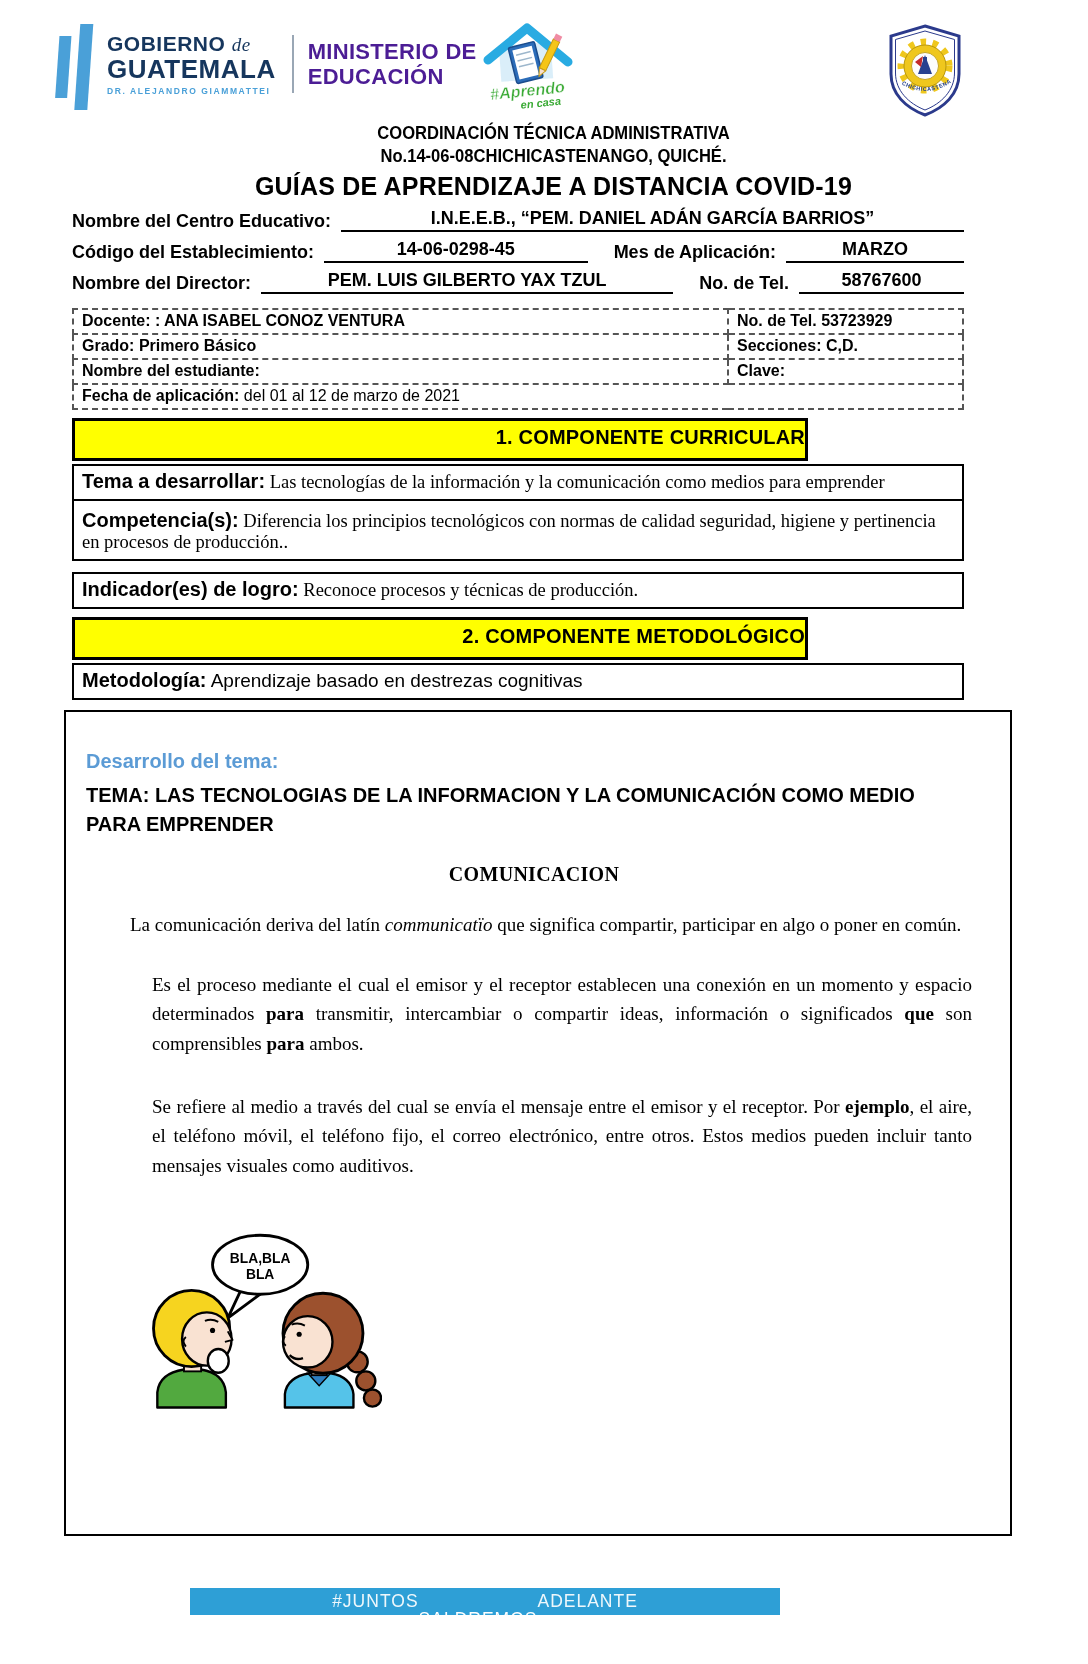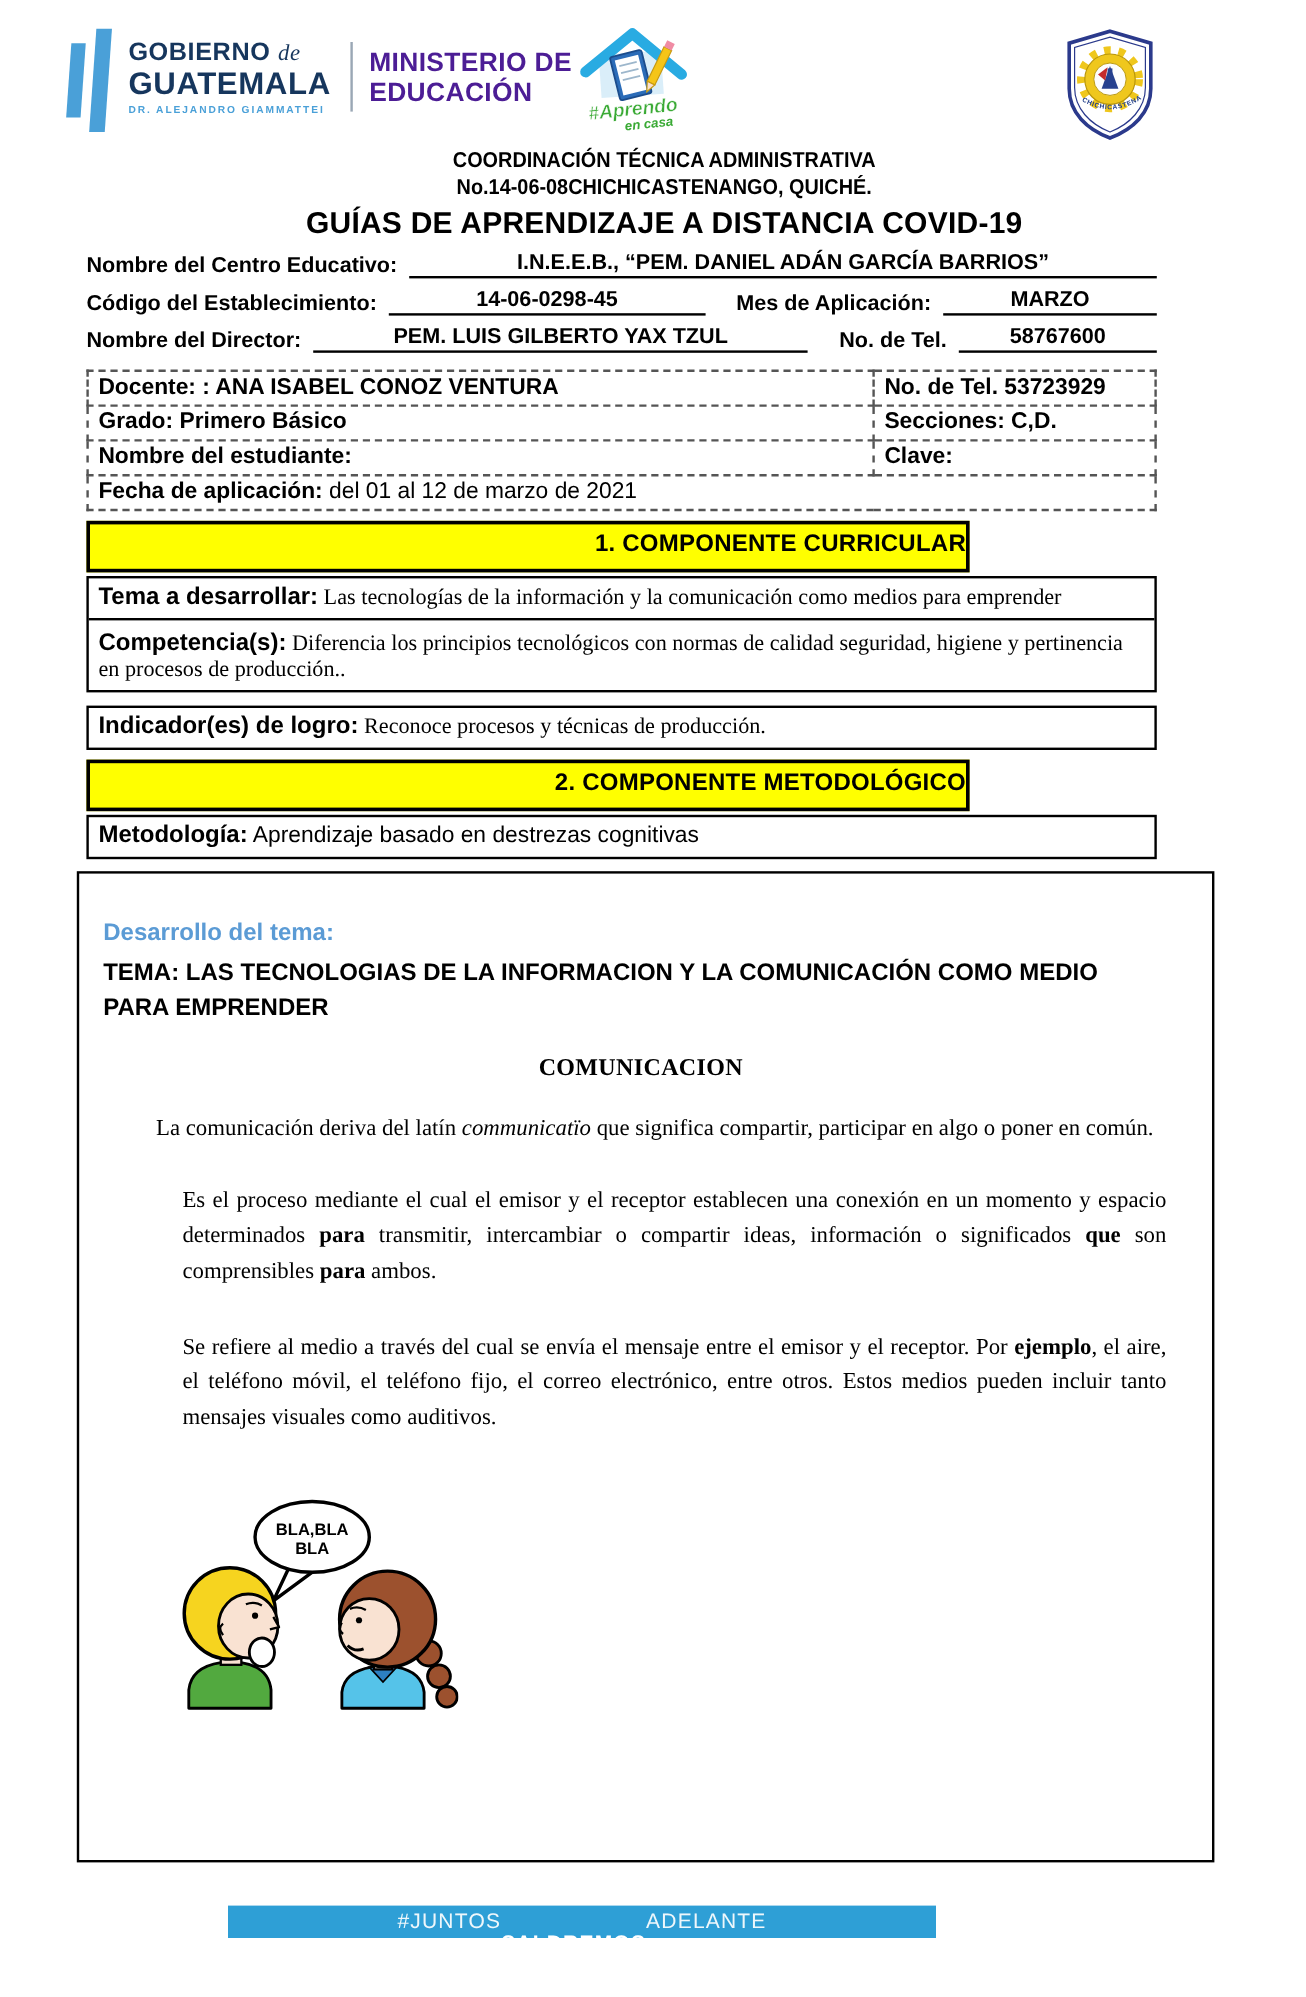--- a/index.html
+++ b/index.html
@@ -28,21 +28,21 @@
   
   .form-area { width:892px; margin:6px auto 0 72px; font-size:18px; font-weight:bold; }
   .form-row { display:flex; align-items:flex-end; margin-bottom:7px; }
   .form-row .lbl { white-space:nowrap; margin-right:10px; }
   .uline { border-bottom:2px solid #000; text-align:center; padding:0 6px 1px 6px; }
   .grow { flex:1; }
   .w170 { width:178px; }
   .w160 { width:165px; }
   .ml { margin-left:26px; }
   
-  table.info { width:892px; margin:14px auto 0 72px; border-collapse:collapse; font-size:19px; font-weight:bold; }
+  table.info { width:892px; margin:14px auto 0 72px; border-collapse:collapse; font-size:16px; font-weight:bold; }
   table.info td { border:2px dashed #555; padding:2px 8px 3px 8px; }
   td.c1 { width:655px; }
   .reg { font-weight:normal; }
   
   .banner { width:736px; margin:8px auto 0 72px; background:#FFFF00; border:3px solid #000;
             text-align:right; font-size:20px; font-weight:bold; padding:5px 0 9px 0; letter-spacing:.2px; }
   .lblbox { width:892px; margin:3px auto 0 72px; border:2px solid #000; padding:4px 8px 6px 8px; }
   .lblbox .sans-lbl { font-size:20px; font-weight:bold; font-family:"Liberation Sans",sans-serif; }
   .serif-val { font-family:"Liberation Serif", serif; font-size:18.5px; font-weight:normal; }
   .row-split { border-bottom:2px solid #000; margin:0 -8px 5px -8px; padding:0 8px 6px 8px; }
@@ -56,21 +56,21 @@
   .para { font-family:"Liberation Serif", serif; font-size:19px; line-height:1.55; text-align:justify; }
   .p1 { margin:24px 10px 0 24px; text-indent:20px; }
   .p2 { margin:30px 10px 0 66px; }
   .p3 { margin:34px 10px 0 66px; }
   .illustration { margin:46px 0 0 58px; }
   
   .footer-bar { position:absolute; left:190px; top:1588px; width:590px; height:27px; background:#2E9FD6;
                 display:flex; align-items:center; justify-content:center; }
   .footer-bar span { color:#fff; font-size:17.5px; letter-spacing:1px; }
   .f-light { font-weight:normal; opacity:.92; }
-  .f-bold { font-weight:bold;margin-top:36px; }
+  .f-bold { font-weight:normal;margin-top:36px; }
   svg text { font-family:"Liberation Sans", sans-serif; }
 </style>
 </head>
 <body>
 
 <div class="page">
 
   <div class="header">
     <div class="gov-cluster">
       <svg width="42" height="100" viewBox="0 0 42 100">

